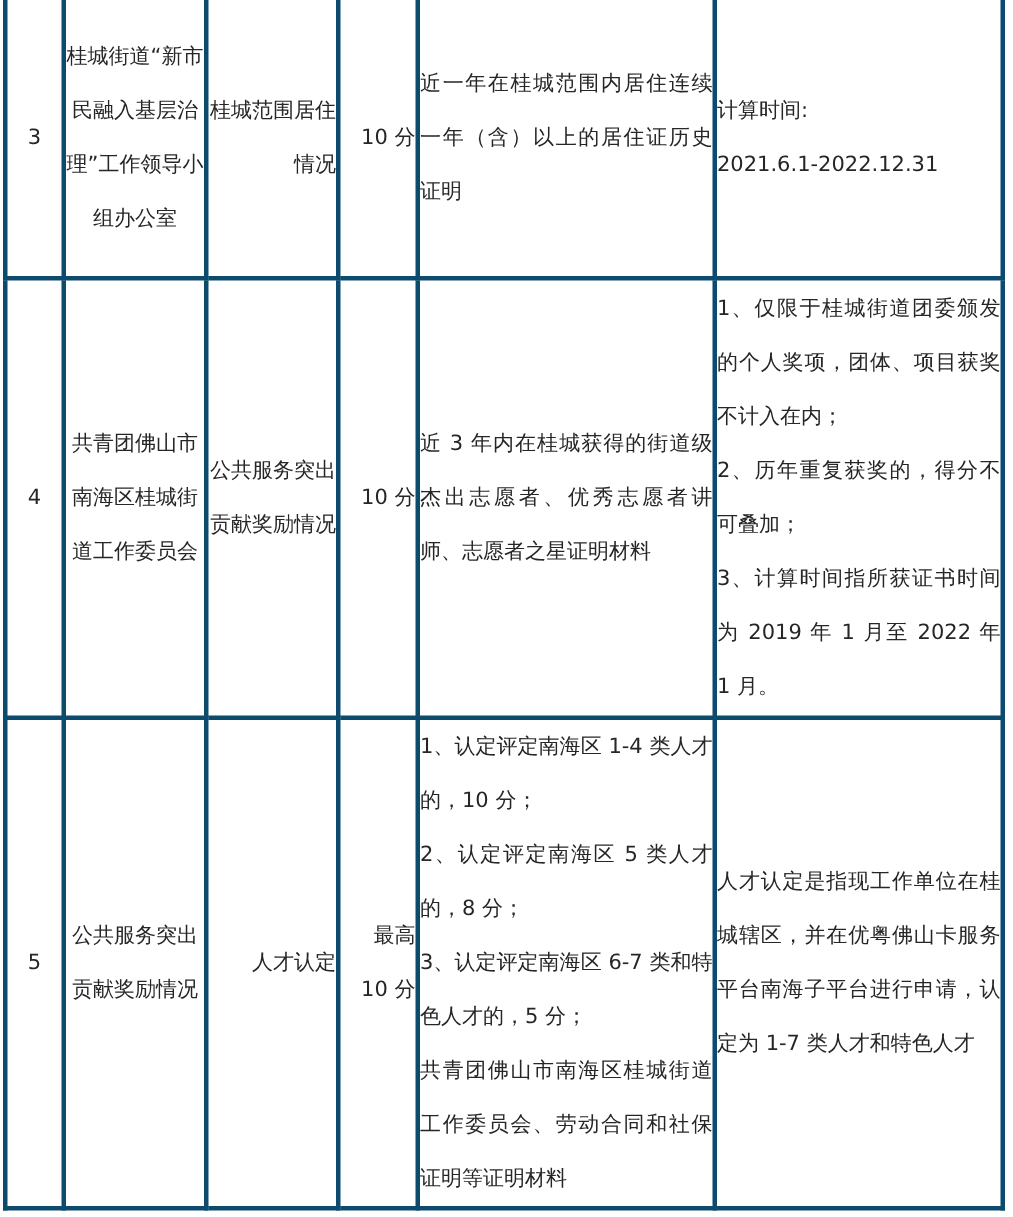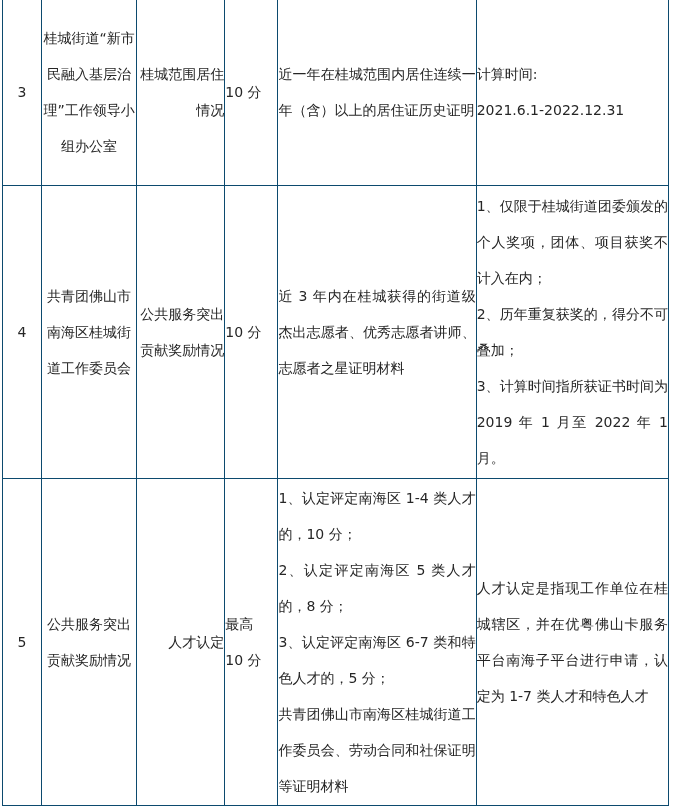--- a/index.html
+++ b/index.html
@@ -19,21 +19,21 @@
     overflow: hidden;
     background: #ffffff;
   }
   table.tbl {
     border-collapse: collapse;
     table-layout: fixed;
     margin: 0 0 0 2px;
     width: 667px;
   }
   table.tbl td {
-    border: 1px solid #0c4a6e;
+    border: 3px solid #0c4a6e;
     font-size: 14px;
     line-height: 36px;
     vertical-align: middle;
     padding: 0;
     overflow: hidden;
     word-break: break-all;
   }
   
   table.tbl tr:first-child td { border-top: none; }
 
@@ -49,21 +49,21 @@
   tr.r5 { height: 327px; }
 
   td.num   { text-align: center; }
   td.dept  { text-align: center; padding: 0 12px; margin-top: 29px; }
   td.item  { text-align: right; padding: 0 9px; }
   td.score { text-align: center; padding: 0 2px; }
   td.mat   { text-align: justify; padding: 0 6px; }
   td.rem   { text-align: justify; padding: 0 7px; margin-left: 21px; }
 
   .para { margin: 0; }
-  td.score .para { text-align: left; }
+  td.score .para { text-align: right; }
 </style>
 </head>
 <body>
 
 <div class="page">
   <table class="tbl">
     <colgroup>
       <col class="c-no">
       <col class="c-dept">
       <col class="c-item">

